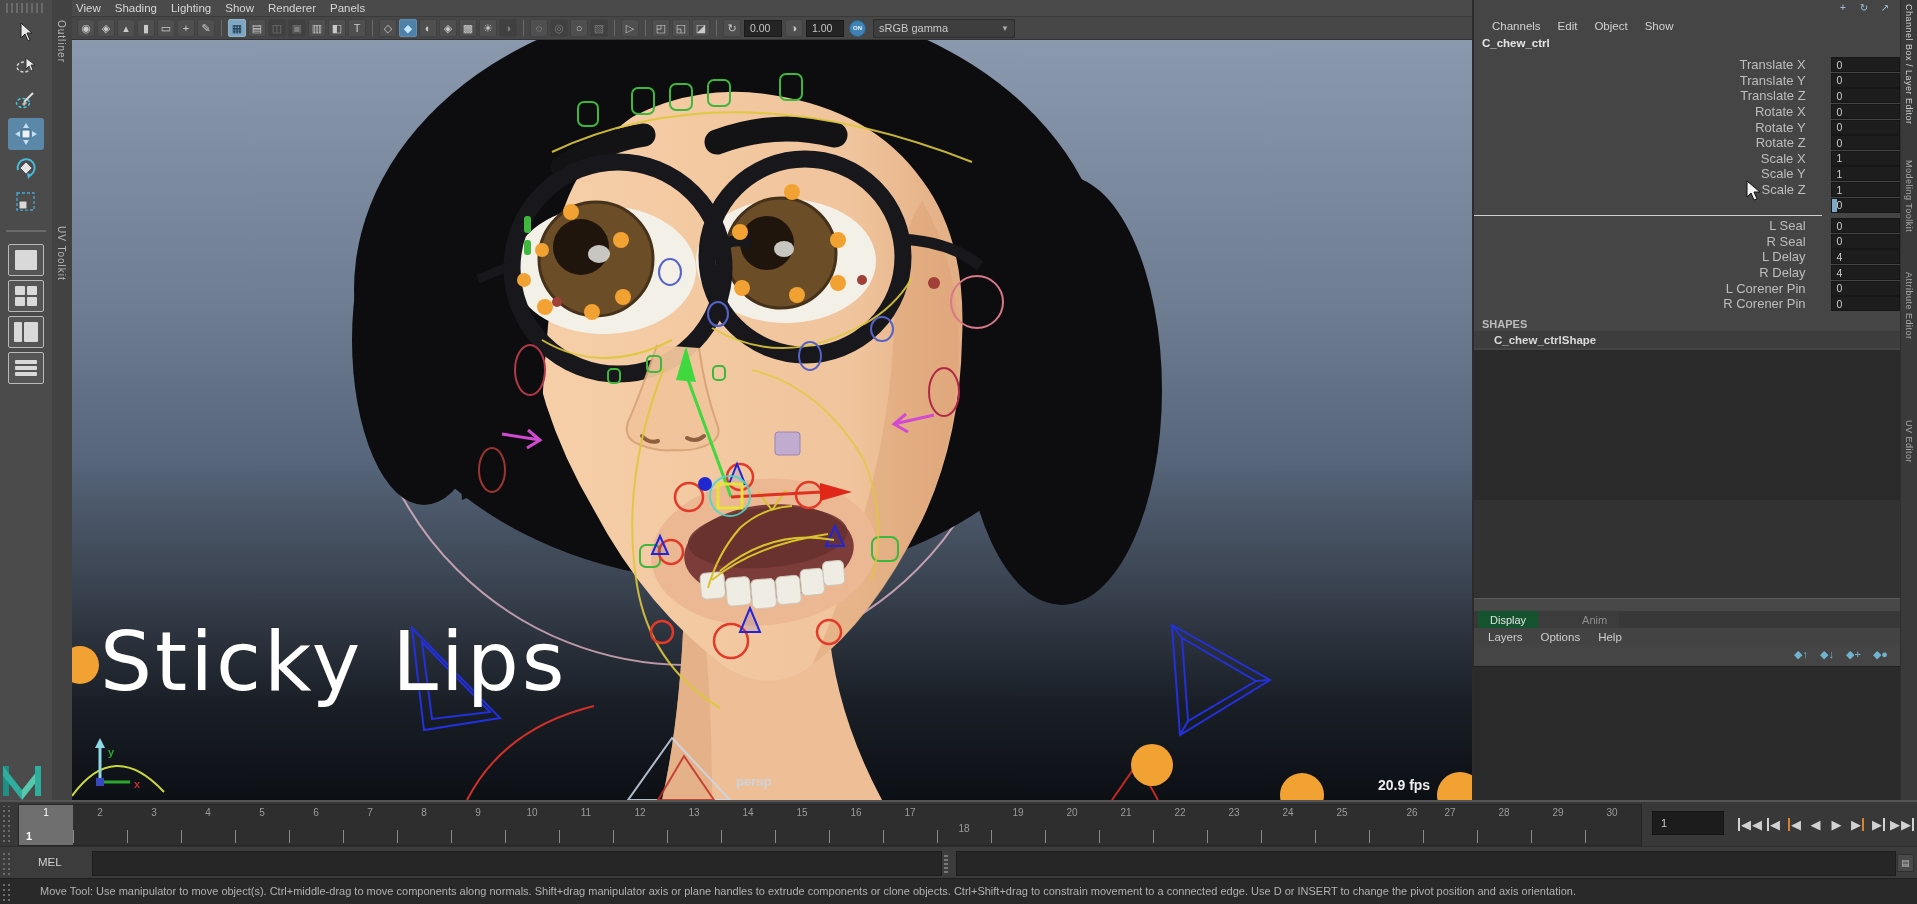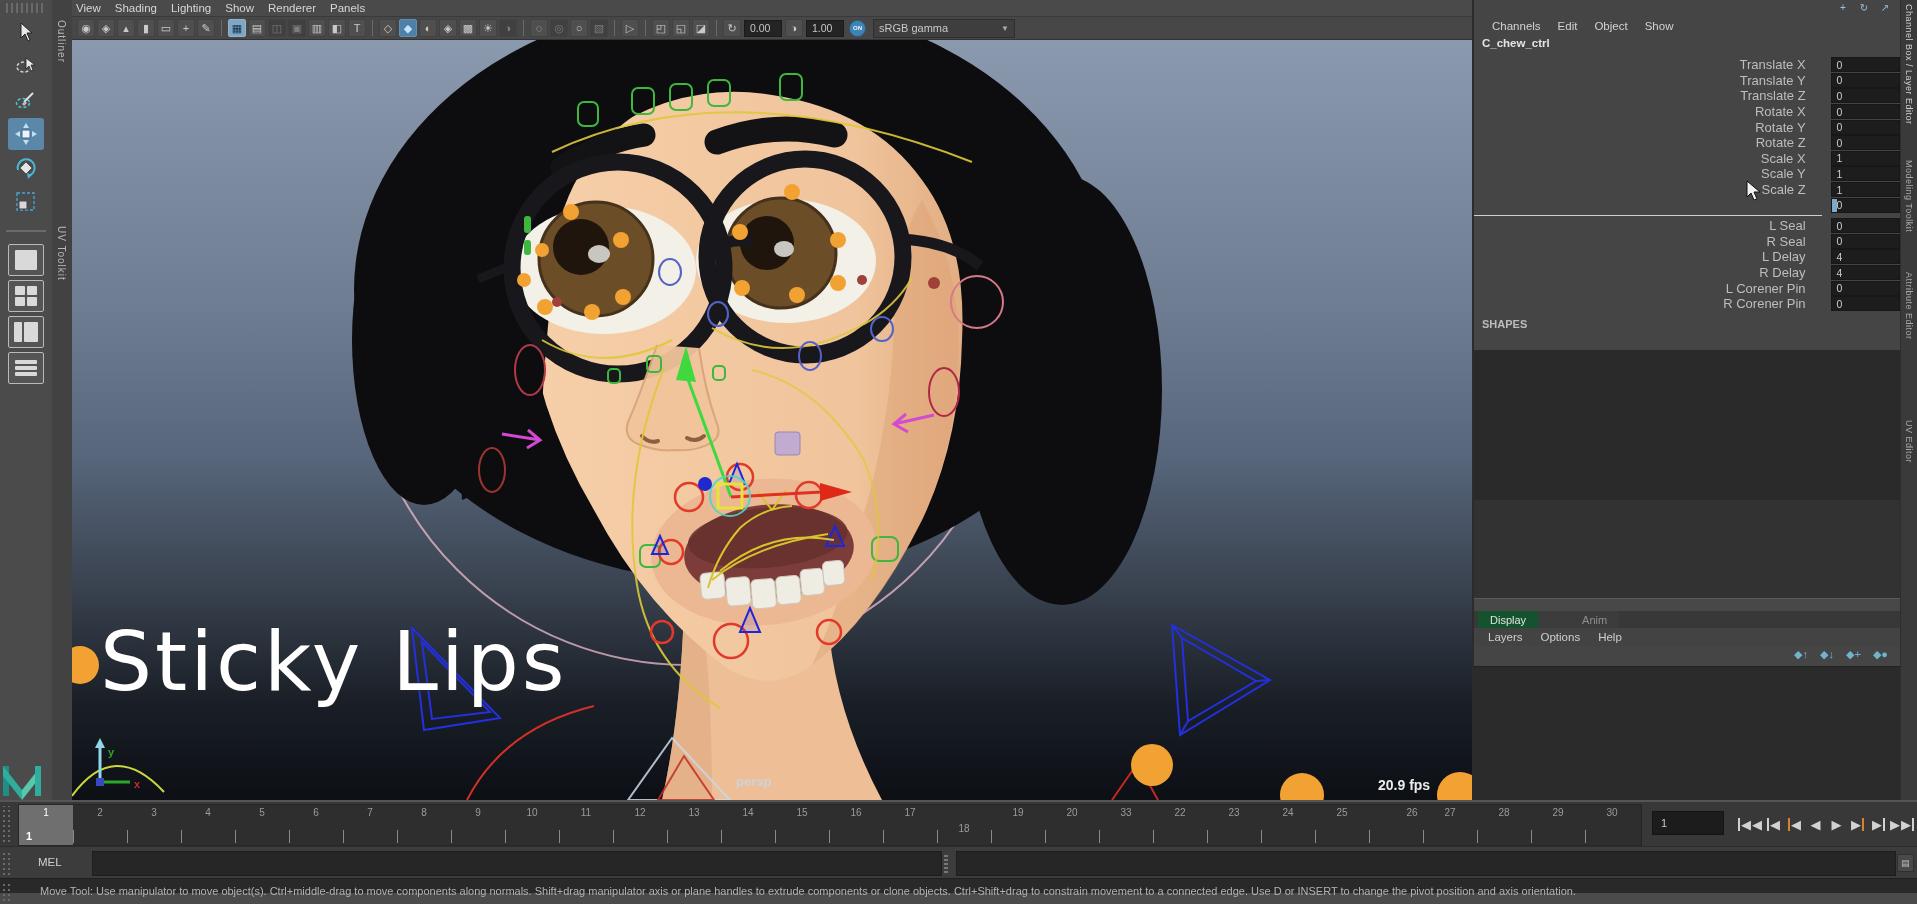--- a/index.html
+++ b/index.html
@@ -104,21 +104,21 @@
   #mel-label{position:absolute;left:38px;top:9px;font-size:11.5px;color:#d0d0d0;}
   .mel-field{position:absolute;top:4px;height:23px;background:#262626;border:1px solid #1d1d1d;}
   #mel-input{left:92px;width:848px;}
   #mel-output{left:956px;width:938px;}
   #mel-grip{position:absolute;left:944px;top:6px;width:4px;height:20px;
             background:repeating-linear-gradient(0deg,#777 0 2px,transparent 2px 4px);}
   #script-editor-btn{position:absolute;right:3px;top:7px;width:15px;height:16px;background:#4a4a4a;border:1px solid #303030;
                      color:#bbb;font-size:9px;display:flex;align-items:center;justify-content:center;}
 
   
-  #helpline{position:absolute;left:0;top:878px;width:1917px;height:15px;background:#292929;border-top:1px solid #1f1f1f;box-sizing:border-box;}
+  #helpline{position:absolute;left:0;top:878px;width:1917px;height:26px;background:#292929;border-top:1px solid #1f1f1f;box-sizing:border-box;}
   #help-text{position:absolute;left:40px;top:6px;font-size:11px;color:#b2b2b2;white-space:nowrap;}
 
   
   #maya-logo{position:absolute;left:2px;top:760px;}
 </style>
 </head>
 <body>
 
 <div id="root">
 
@@ -553,20 +553,23 @@
         <div class="cb-row">
           <div class="cb-label">L Corener Pin</div>
           <div class="cb-value">0</div>
         </div>
         <div class="cb-row">
           <div class="cb-label">R Corener Pin</div>
           <div class="cb-value">0</div>
         </div>
       </div>
     <div id="cb-shapes-h">SHAPES</div>
+    <div id="cb-shape-row">
+      <span>C_chew_ctrlShape</span>
+    </div>
     <div id="cb-empty1"></div>
     <div id="cb-empty2"></div>
     <div id="rp-splitter"></div>
     <div id="le-tabs">
         <div class="le-tab active">Display</div>
         <div class="le-tab inactive">Anim</div>
       </div>
     <div id="le-menus">
         <span>Layers</span>
         <span>Options</span>
@@ -629,21 +632,21 @@
         <span class="tl-num" style="left: 837px;">16</span>
         <div class="tl-tick" style="left: 810px;"></div>
         <span class="tl-num" style="left: 891px;">17</span>
         <div class="tl-tick" style="left: 864px;"></div>
         <span class="tl-num" style="left: 945px; margin-top: 16px;">18</span>
         <div class="tl-tick" style="left: 918px;"></div>
         <span class="tl-num" style="left: 999px;">19</span>
         <div class="tl-tick" style="left: 972px;"></div>
         <span class="tl-num" style="left: 1053px;">20</span>
         <div class="tl-tick" style="left: 1026px;"></div>
-        <span class="tl-num" style="left: 1107px;">33</span>
+        <span class="tl-num" style="left: 1107px;">21</span>
         <div class="tl-tick" style="left: 1080px;"></div>
         <span class="tl-num" style="left: 1161px;">22</span>
         <div class="tl-tick" style="left: 1134px;"></div>
         <span class="tl-num" style="left: 1215px;">23</span>
         <div class="tl-tick" style="left: 1188px;"></div>
         <span class="tl-num" style="left: 1269px;">24</span>
         <div class="tl-tick" style="left: 1242px;"></div>
         <span class="tl-num" style="left: 1323px;">25</span>
         <div class="tl-tick" style="left: 1296px;"></div>
         <span class="tl-num" style="left: 1377px; margin-left: 16px;">26</span>

